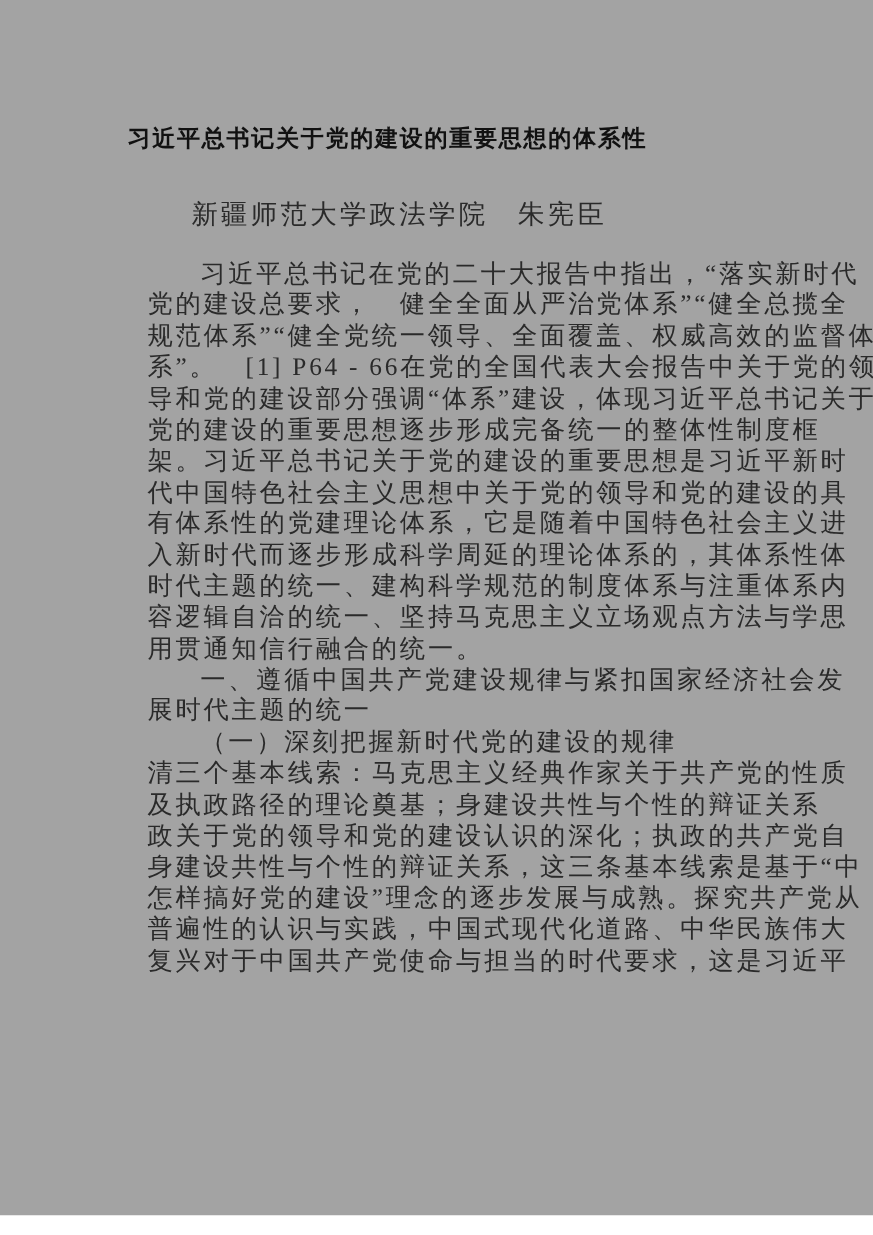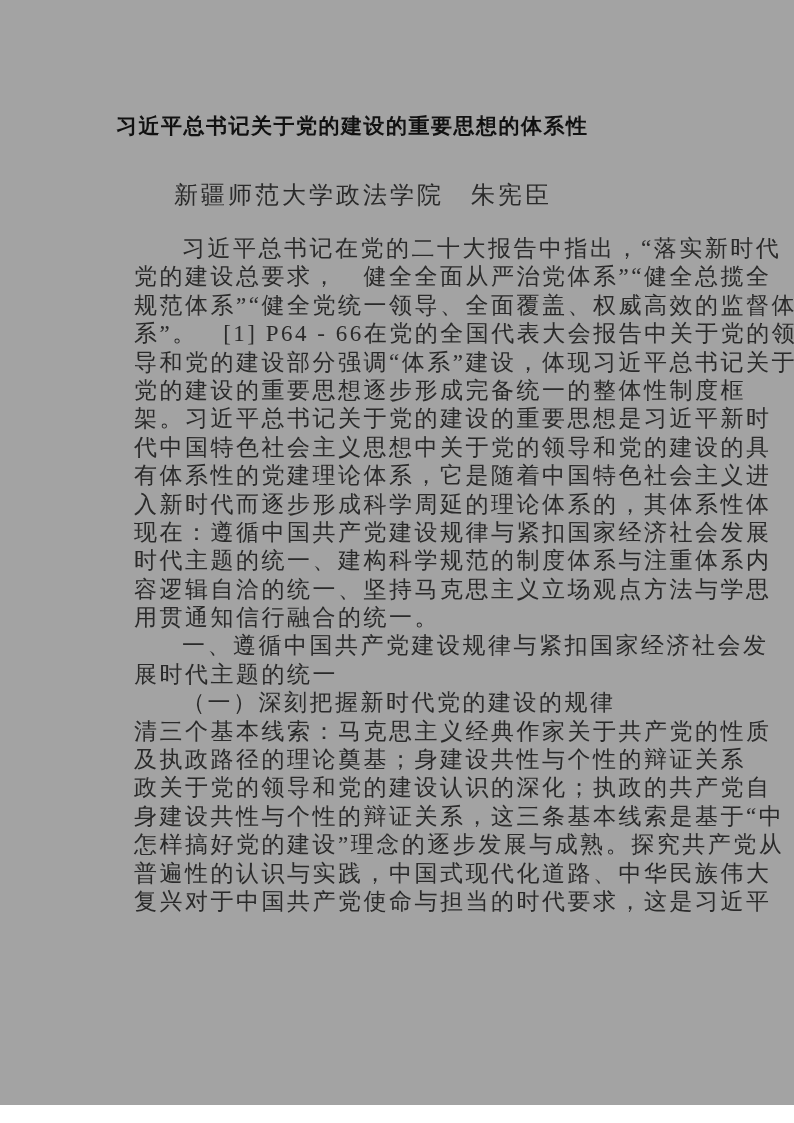--- a/index.html
+++ b/index.html
@@ -69,21 +69,20 @@
       <div class="line indent">习近平总书记在党的二十大报告中指出，“落实新时代</div>
       <div class="line">党的建设总要求，　健全全面从严治党体系”“健全总揽全</div>
       <div class="line">规范体系”“健全党统一领导、全面覆盖、权威高效的监督体</div>
       <div class="line">系”。　[1] P64 - 66在党的全国代表大会报告中关于党的领</div>
       <div class="line">导和党的建设部分强调“体系”建设，体现习近平总书记关于</div>
       <div class="line">党的建设的重要思想逐步形成完备统一的整体性制度框</div>
       <div class="line">架。习近平总书记关于党的建设的重要思想是习近平新时</div>
       <div class="line">代中国特色社会主义思想中关于党的领导和党的建设的具</div>
       <div class="line">有体系性的党建理论体系，它是随着中国特色社会主义进</div>
       <div class="line">入新时代而逐步形成科学周延的理论体系的，其体系性体</div>
-      <div class="line">现在：遵循中国共产党建设规律与紧扣国家经济社会发展</div>
       <div class="line">时代主题的统一、建构科学规范的制度体系与注重体系内</div>
       <div class="line">容逻辑自洽的统一、坚持马克思主义立场观点方法与学思</div>
       <div class="line">用贯通知信行融合的统一。</div>
       <div class="line indent">一、遵循中国共产党建设规律与紧扣国家经济社会发</div>
       <div class="line">展时代主题的统一</div>
       <div class="line indent">（一）深刻把握新时代党的建设的规律</div>
       <div class="line">清三个基本线索：马克思主义经典作家关于共产党的性质</div>
       <div class="line">及执政路径的理论奠基；身建设共性与个性的辩证关系</div>
       <div class="line">政关于党的领导和党的建设认识的深化；执政的共产党自</div>
       <div class="line">身建设共性与个性的辩证关系，这三条基本线索是基于“中</div>

